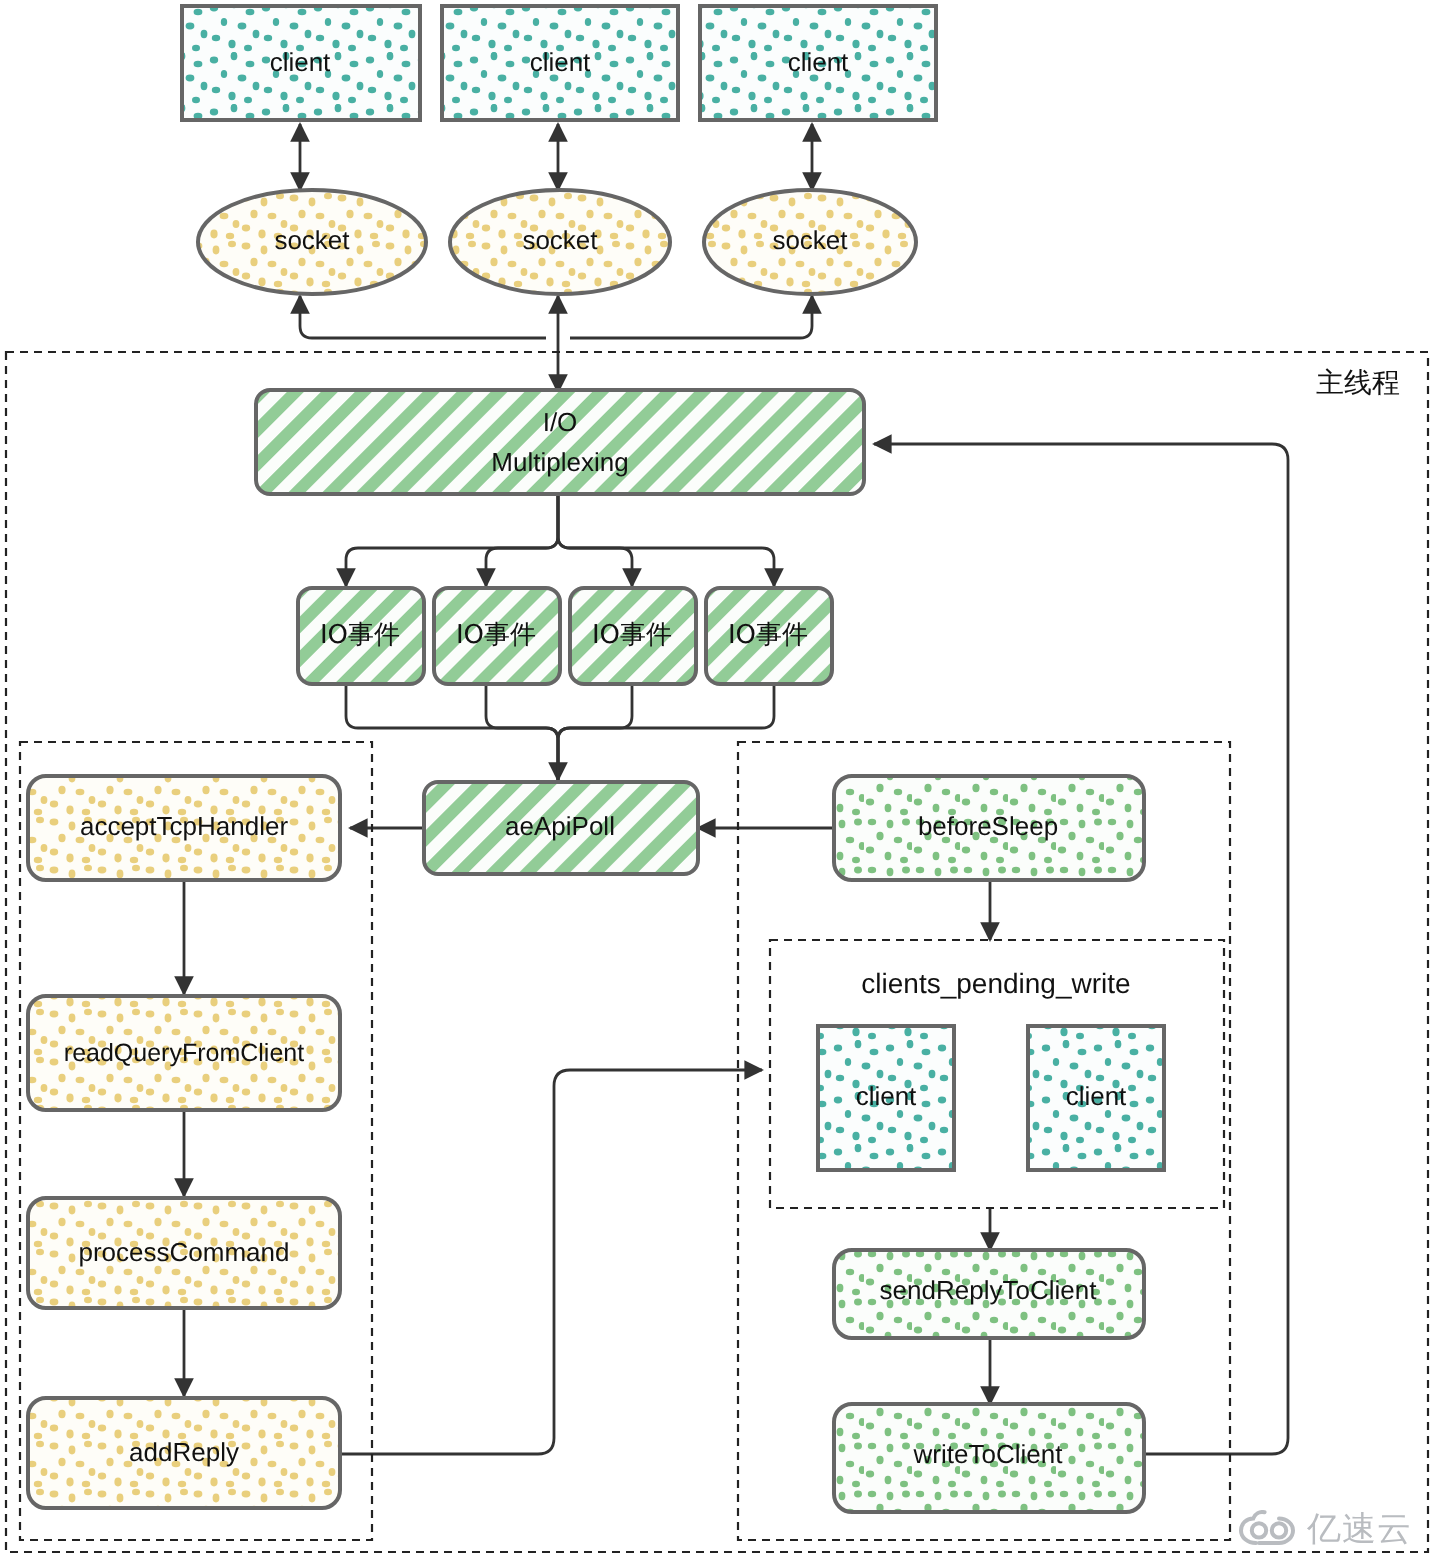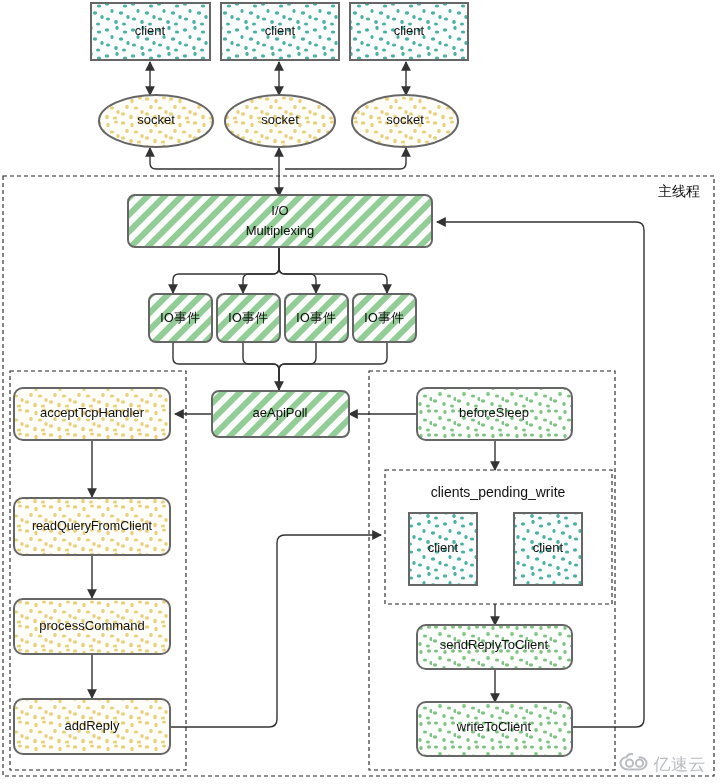--- a/index.html
+++ b/index.html
@@ -51,20 +51,21 @@
     dominant-baseline: middle;
   }
   .edge { stroke: #333333; stroke-width: 1.4px; fill: none; }
   .node-outline { stroke: #666666; stroke-width: 2px; }
   .dash-box { fill: none; stroke: #222222; stroke-width: 1.1px; stroke-dasharray: 4 3; }
   .watermark {
     position: absolute;
     right: 14px;
     bottom: 8px;
     display: flex;
+    align-items: center;
     gap: 5px;
     color: #b9bcc0;
     font-family: Liberation Sans, sans-serif;
     font-size: 17px;
     letter-spacing: 0.5px;
     z-index: 20;
     user-select: none;
   }
 </style>
 </head>

